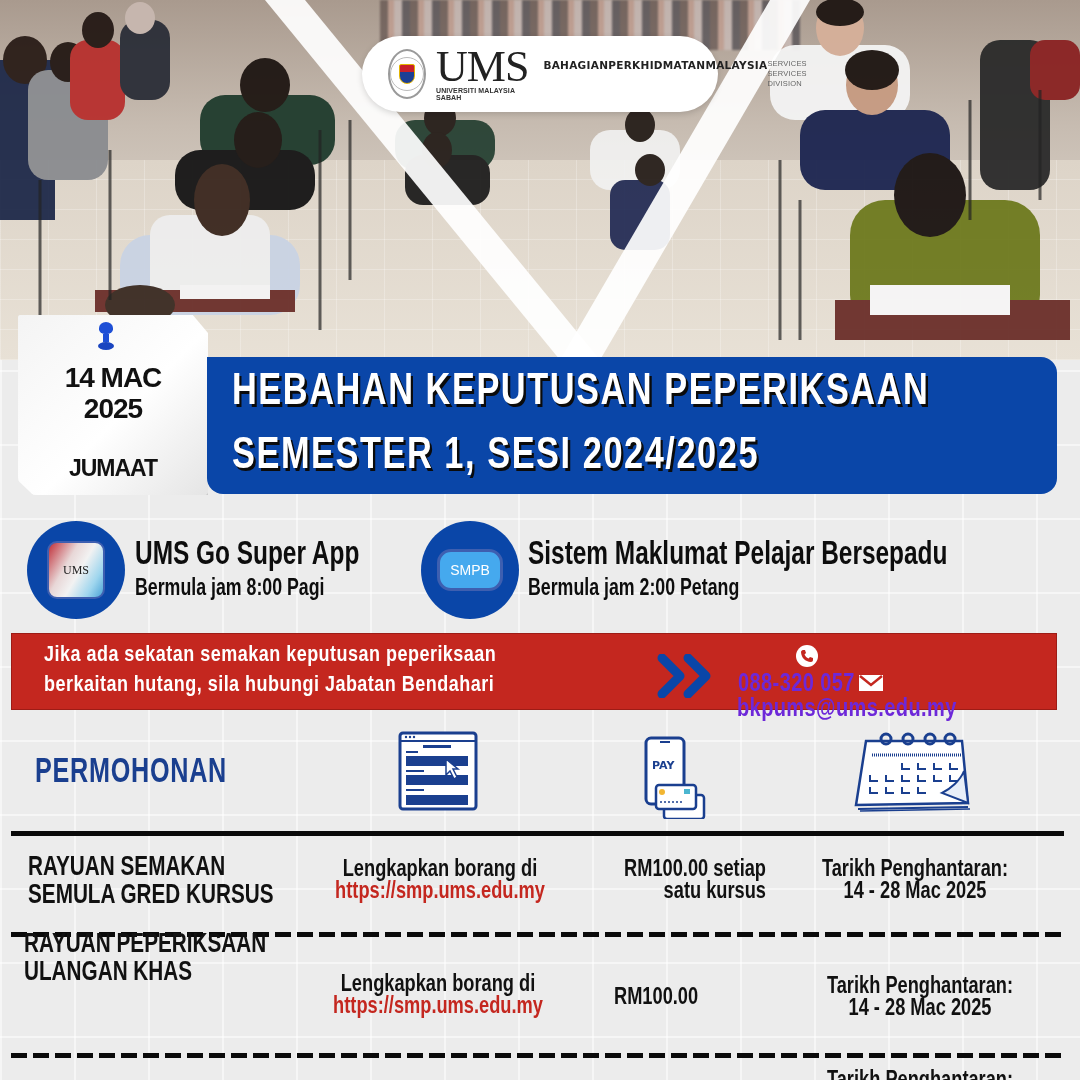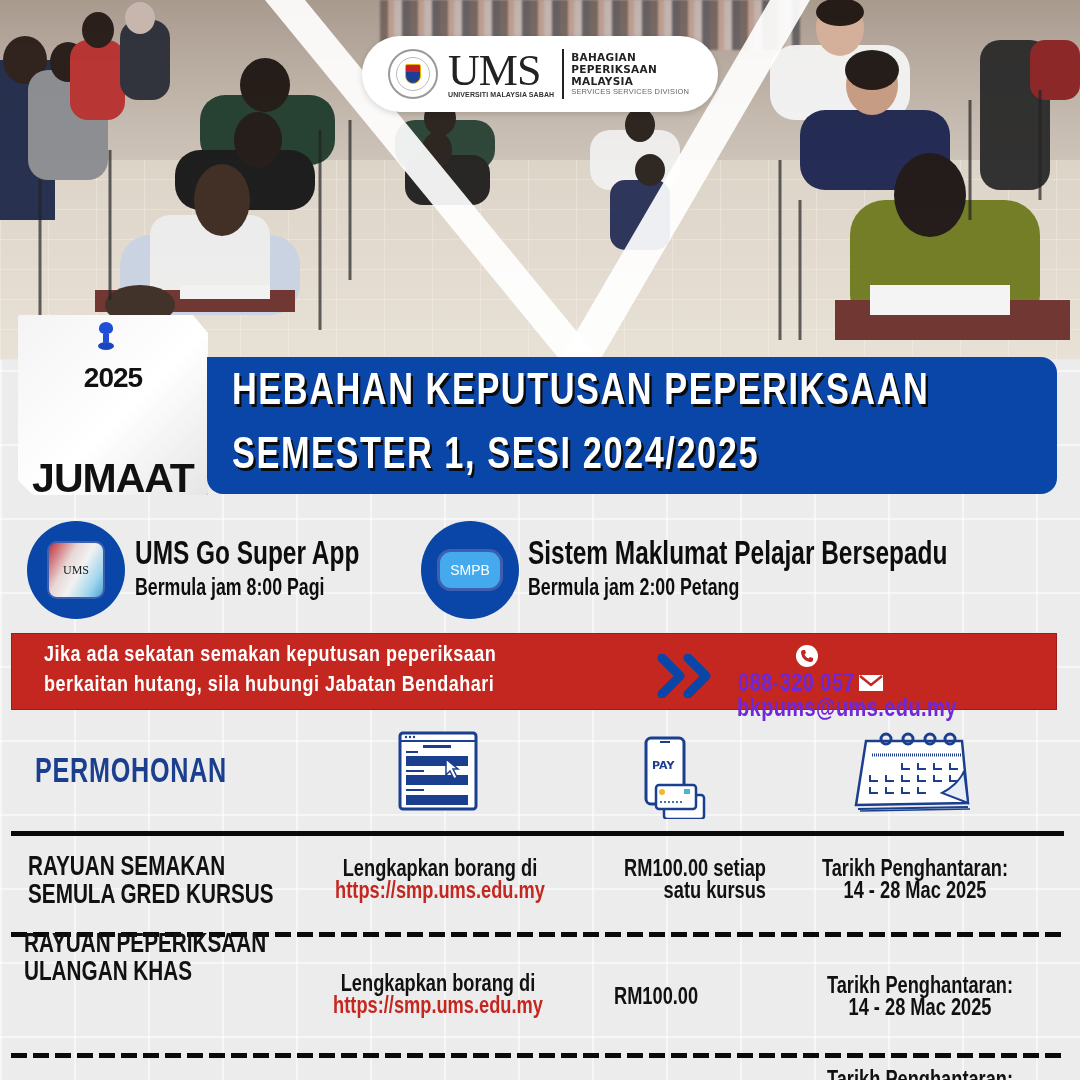--- a/index.html
+++ b/index.html
@@ -54,21 +54,21 @@
     display: flex; align-items: center; justify-content: center;
   }
   .shield {
     width: 16px; height: 20px; background: linear-gradient(180deg,#c8202a 0 40%, #1c3f95 40% 100%);
     border-radius: 2px 2px 8px 8px; border: 1px solid #e3b400;
   }
   .ums-word { margin-left: 10px; display: flex; flex-direction: column; align-items: flex-start; }
   .ums-big { font-family: "Liberation Serif", serif; font-size: 44px; line-height: 40px; color: #222; letter-spacing: -1px; }
   .ums-small { font-family: "Liberation Sans", sans-serif; font-size: 7px; color: #333; font-weight: 700; letter-spacing: .1px; }
   .logo-divider { width: 2px; height: 50px; background: #222; margin: 0 7px 0 8px; }
-  .division { display: flex; flex-direction: column; }
+  .division { display: flex; flex-direction: row; }
   .division .l { font-family: "DejaVu Sans", sans-serif; font-weight: 700; font-size: 10.5px; color: #222; line-height: 12px; letter-spacing: .3px; }
   .division .s { font-size: 7.5px; color: #666; line-height: 10px; letter-spacing: .2px; }
 
   
   .note {
     position: absolute; left: 18px; top: 315px; width: 190px; height: 180px;
     background: linear-gradient(135deg, #f4f4f4 0%, #ffffff 55%, #e5e5e5 100%);
     box-shadow: 2px 4px 10px rgba(0,0,0,0.25);
     border-radius: 2px 6px 4px 18px;
     clip-path: polygon(0 0, 92% 0, 100% 10%, 100% 100%, 8% 100%, 0 92%);
@@ -77,21 +77,21 @@
   .pin .head { width: 14px; height: 12px; background: #1e4fd6; border-radius: 50% 50% 40% 40%; margin-left: 1px; }
   .pin .neck { width: 6px; height: 8px; background: #1e4fd6; margin-left: 5px; }
   .pin .base { width: 16px; height: 8px; background: #1a45c0; border-radius: 50%; }
   .note-date {
     position: absolute; left: 18px; top: 362px; width: 190px; text-align: center;
     font-family: "Liberation Sans", sans-serif; font-weight: 700; font-size: 28px; line-height: 31px; color: #111;
     letter-spacing: -1px;
   }
   .note-day {
     position: absolute; left: 18px; top: 455px; width: 190px; text-align: center;
-    font-family: "Liberation Sans", sans-serif; font-weight: 700; font-size: 41px; color: #111; letter-spacing: -1px;
+    font-family: "Liberation Sans", sans-serif; font-weight: 700; font-size: 23px; color: #111; letter-spacing: -1px;
   }
 
   
   .title-banner {
     position: absolute; left: 207px; top: 357px; width: 850px; height: 137px;
     background: #0a46a8; border-radius: 0 16px 16px 16px;
   }
   .title-line {
     position: absolute; left: 232px; color: #fff; font-size: 44px; font-weight: 700;
     font-family: "Liberation Sans", sans-serif;
@@ -220,34 +220,35 @@
           <div class="shield"></div>
         </div>
     </div>
     <div class="ums-word">
       <span class="ums-big">UMS</span>
       <span class="ums-small">UNIVERSITI MALAYSIA SABAH</span>
     </div>
     <div class="logo-divider"></div>
     <div class="division">
       <span class="l">BAHAGIAN</span>
-      <span class="l">PEPERIKSAAN</span>
+      <span class="l">PERKHIDMATAN</span>
       <span class="l">MALAYSIA</span>
       <span class="s">SERVICES SERVICES DIVISION</span>
     </div>
   </div>
 </div>
 
 <div class="note"></div>
 <div class="pin">
   <div class="head"></div>
     <div class="neck"></div>
     <div class="base"></div>
 </div>
 <div class="note-date">
+  <div>14 MAC</div>
   <div>2025</div>
 </div>
 <div class="note-day">JUMAAT</div>
 
 <div class="title-banner"></div>
 <div class="title-line" style="top:364px;">HEBAHAN KEPUTUSAN PEPERIKSAAN</div>
 <div class="title-line" style="top:428px;">SEMESTER 1, SESI 2024/2025</div>
 
 <div class="app-circle" style="left:27px; top:521px;">
   <div class="ums-app-icon">

